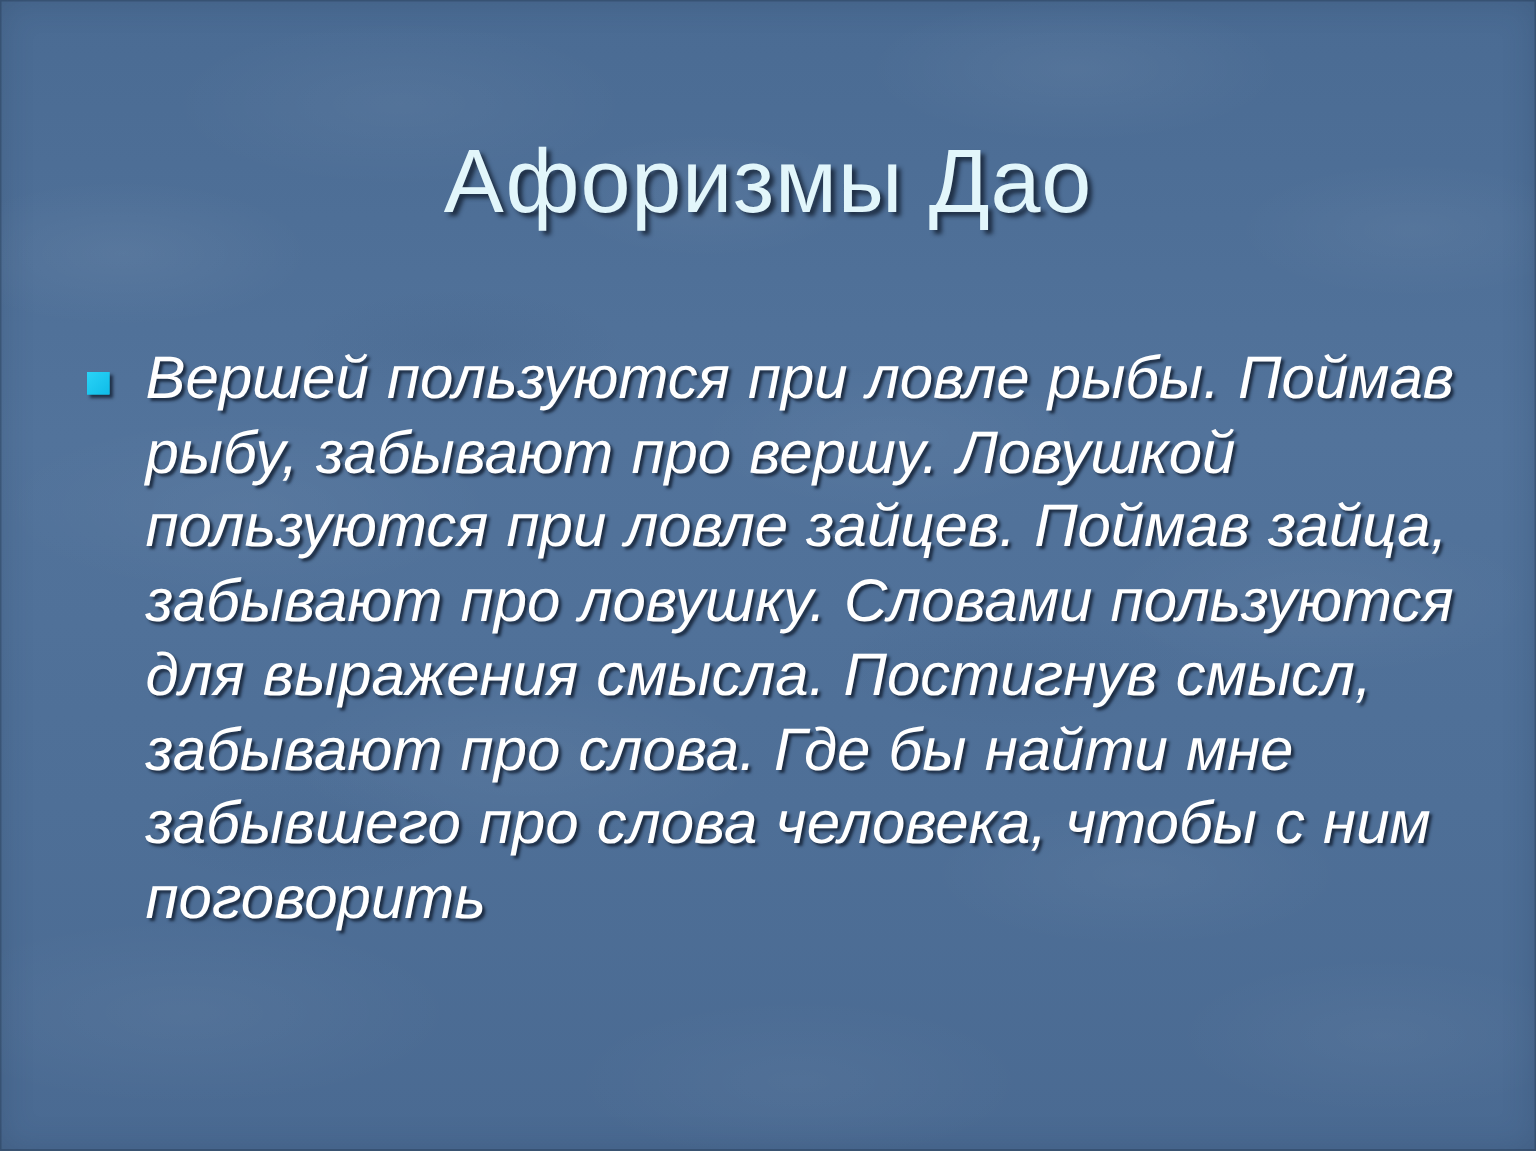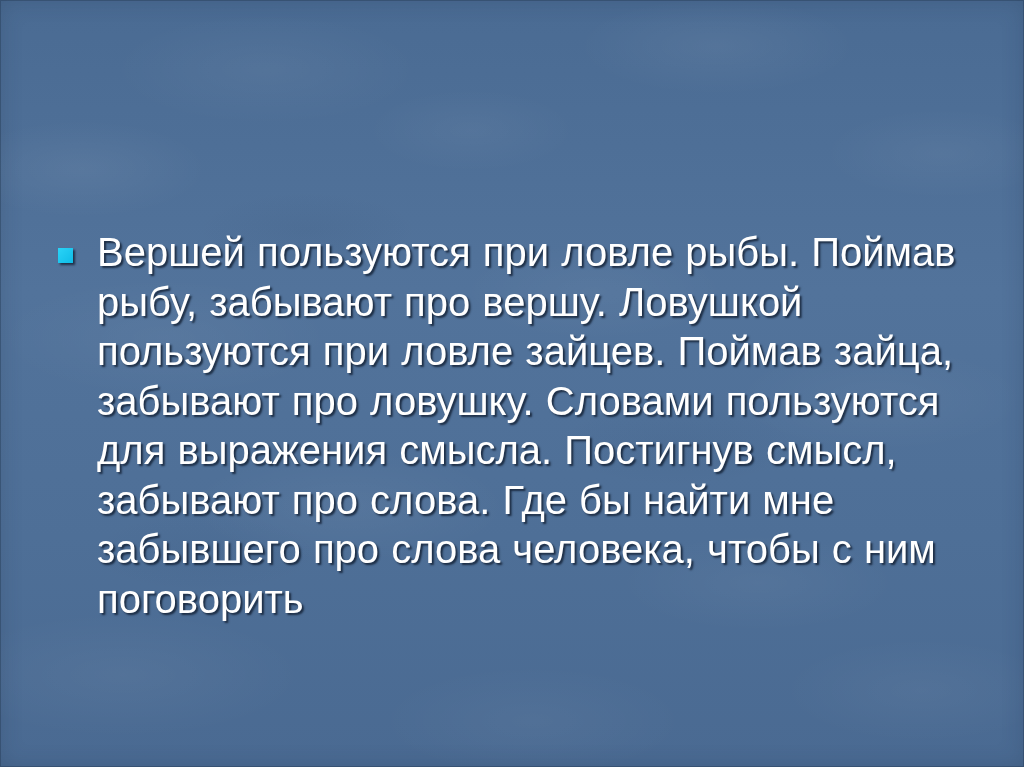--- a/index.html
+++ b/index.html
@@ -80,26 +80,28 @@
   }
   .bullet-text {
     flex: 1 1 auto;
     font-size: 40px;
     line-height: 49.5px;
     font-weight: 400;
     color: #ffffff;
     text-shadow: 2px 2px 2px rgba(14,26,44,0.78);
     text-align: left;
     word-spacing: 1px;
+    font-style: italic;
   }
 </style>
 </head>
 <body>
 
 <div id="slide">
 
+  <div class="title">Афоризмы Дао</div>
 
   <div class="body-block">
     <span class="bullet-marker"></span>
     <div class="bullet-text">Вершей пользуются при ловле рыбы. Поймав рыбу, забывают про вершу. Ловушкой пользуются при ловле зайцев. Поймав зайца, забывают про ловушку. Словами пользуются для выражения смысла. Постигнув смысл, забывают про слова. Где бы найти мне забывшего про слова человека, чтобы с ним поговорить</div>
   </div>
 
 </div>
 
 </body></html>

